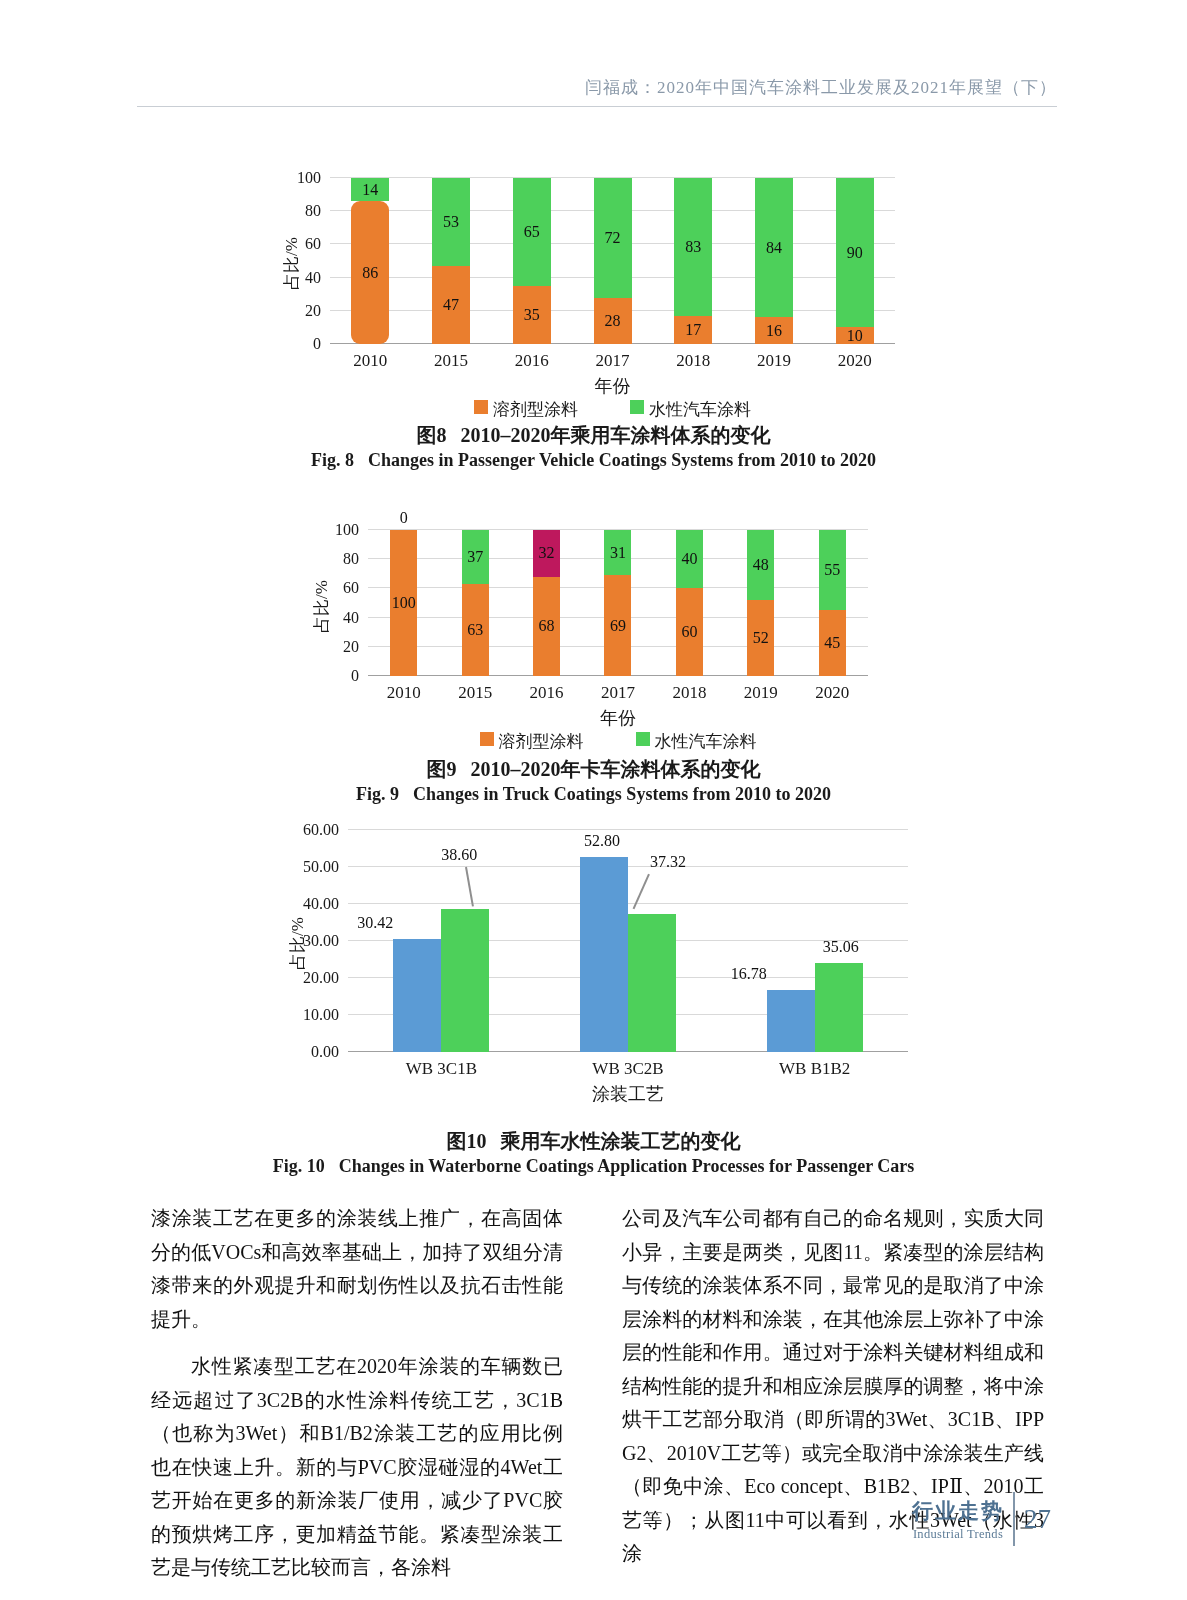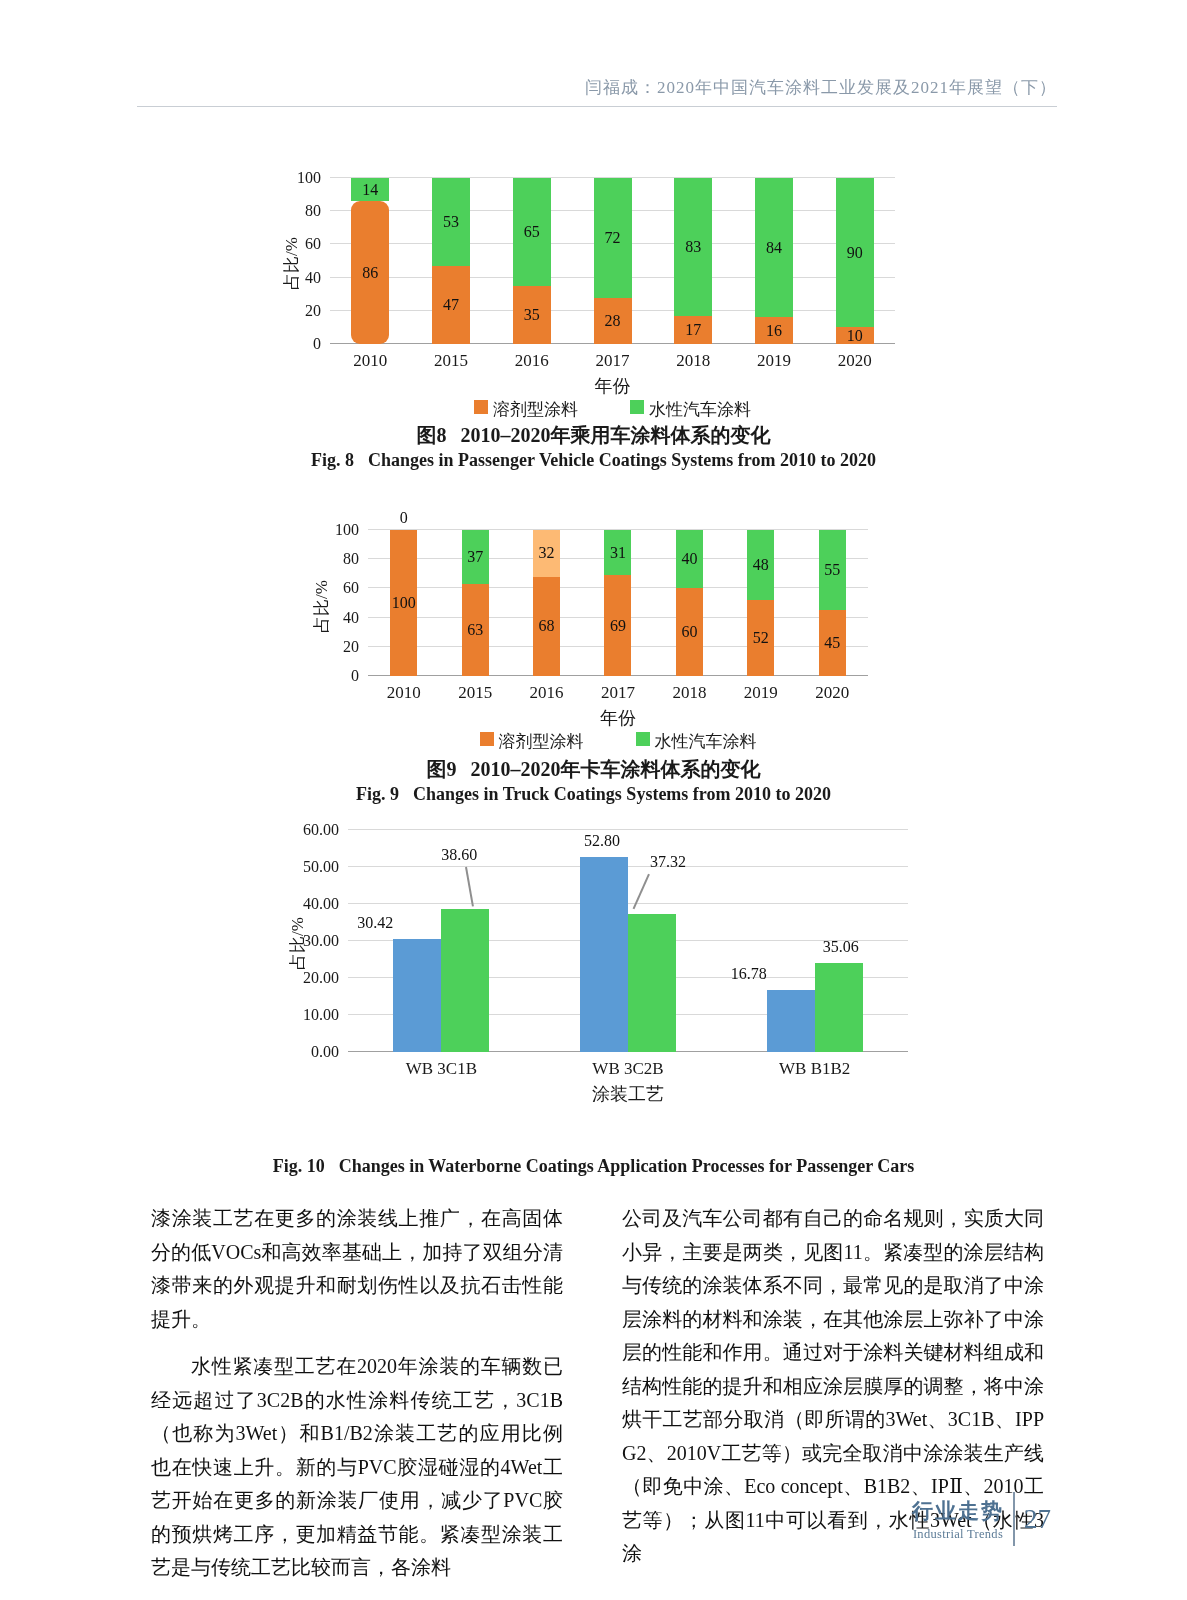--- a/index.html
+++ b/index.html
@@ -235,21 +235,21 @@
               <div class="seg" style="height: 37%; background: rgb(77, 208, 90);">
                 <span class="seglab">37</span>
               </div>
             </div>
           </div>
           <div class="slot">
             <div class="stack" style="width: 27px;">
               <div class="seg" style="height: 68%; background: rgb(234, 126, 46);">
                 <span class="seglab">68</span>
               </div>
-              <div class="seg" style="height: 32%; background: #fdba74;">
+              <div class="seg" style="height: 32%; background: #be185d;">
                 <span class="seglab">32</span>
               </div>
             </div>
           </div>
           <div class="slot">
             <div class="stack" style="width: 27px;">
               <div class="seg" style="height: 69%; background: rgb(234, 126, 46);">
                 <span class="seglab">69</span>
               </div>
               <div class="seg" style="height: 31%; background: rgb(77, 208, 90);">
@@ -369,20 +369,23 @@
           </div>
         </div>
       </div>
     <div class="xticks">
         <div class="xtick">WB 3C1B</div>
         <div class="xtick">WB 3C2B</div>
         <div class="xtick">WB B1B2</div>
       </div>
     <div class="xlab">涂装工艺</div>
   </section>
+  <div id="cap10zh" class="caption cap-zh">
+    <span class="cap-label">图10</span><span>乘用车水性涂装工艺的变化</span>
+  </div>
   <div id="cap10en" class="caption cap-en">
     <span class="cap-label">Fig. 10</span><span>Changes in Waterborne Coatings Application Processes for Passenger Cars</span>
   </div>
 
   <div class="col col-left">
     <p>漆涂装工艺在更多的涂装线上推广，在高固体分的低VOCs和高效率基础上，加持了双组分清漆带来的外观提升和耐划伤性以及抗石击性能提升。</p>
     <p class="indent">水性紧凑型工艺在2020年涂装的车辆数已经远超过了3C2B的水性涂料传统工艺，3C1B（也称为3Wet）和B1/B2涂装工艺的应用比例也在快速上升。新的与PVC胶湿碰湿的4Wet工艺开始在更多的新涂装厂使用，减少了PVC胶的预烘烤工序，更加精益节能。紧凑型涂装工艺是与传统工艺比较而言，各涂料</p>
   </div>
   <div class="col col-right">
     <p>公司及汽车公司都有自己的命名规则，实质大同小异，主要是两类，见图11。紧凑型的涂层结构与传统的涂装体系不同，最常见的是取消了中涂层涂料的材料和涂装，在其他涂层上弥补了中涂层的性能和作用。通过对于涂料关键材料组成和结构性能的提升和相应涂层膜厚的调整，将中涂烘干工艺部分取消（即所谓的3Wet、3C1B、IPP G2、2010V工艺等）或完全取消中涂涂装生产线（即免中涂、Eco concept、B1B2、IPⅡ、2010工艺等）；从图11中可以看到，水性3Wet（水性3涂</p>

